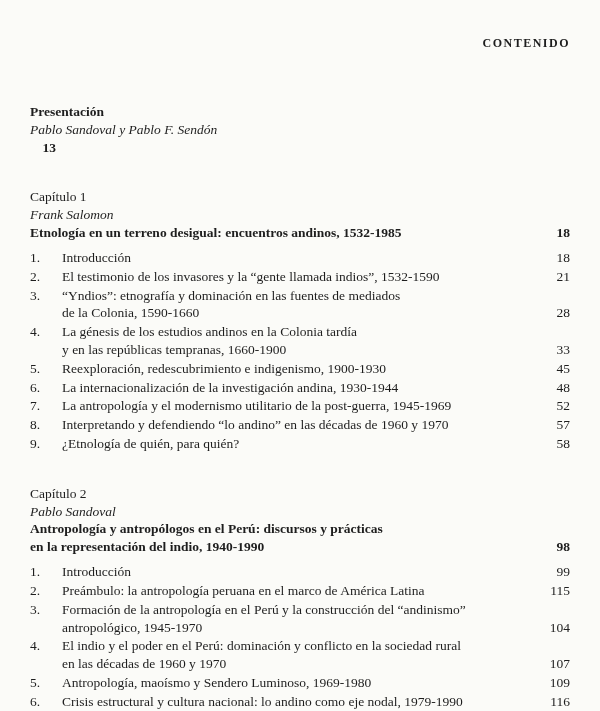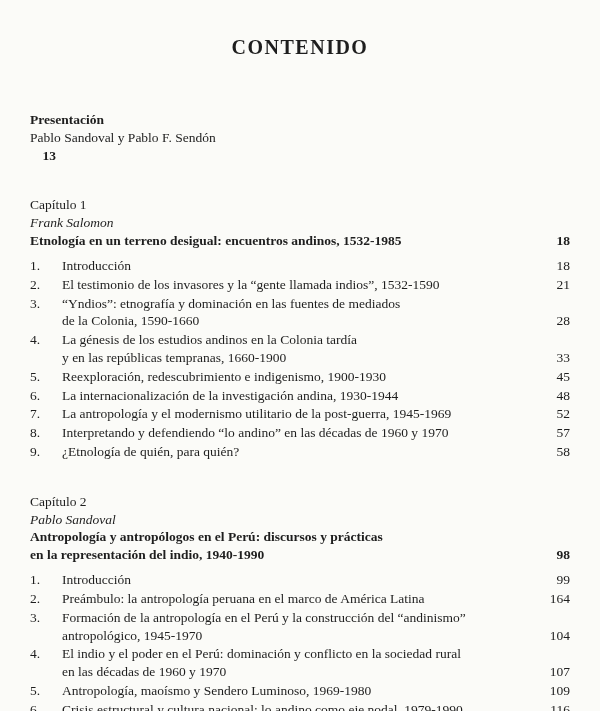--- a/index.html
+++ b/index.html
@@ -13,22 +13,22 @@
   body {
     font-family: "Liberation Serif", "DejaVu Serif", serif;
     font-size: 13.5px;
     color: #1e1e1e;
     box-sizing: border-box;
   }
   .page-inner {
     padding: 30px 30px 0 30px;
   }
   .toc-title {
-    text-align: center;
-    font-size: 20px;
+    text-align: right;
+    font-size: 12px;
     font-weight: bold;
     letter-spacing: 1.5px;
     margin: 6px 0 52px 0;
   }
   .row { display: flex; }
   .num {
     width: 32px;
     flex-shrink: 0;
     line-height: 1.32;
   }
@@ -38,21 +38,21 @@
   }
   .line { line-height: 1.32; }
   .page {
     align-self: flex-end;
     line-height: 1.32;
     text-align: right;
     min-width: 26px;
   }
   .page-top { align-self: flex-start; }
   .bold { font-weight: bold; }
-  .italic { }
+  .italic { font-style: italic; }
   .frontmatter { margin-bottom: 16px; flex-direction: column; }
   .chapter { margin-top: 32px; }
   .chapter-label, .chapter-author { line-height: 1.32; }
   .chapter-author { font-style: italic; }
   .title-row { margin-bottom: 7px; align-items: flex-end; }
   .item-row { margin-bottom: 1px; }
 </style>
 </head>
 <body>
 
@@ -162,21 +162,21 @@
             <div class="text">
               <div class="line">Introducción</div>
             </div>
             <div class="page">99</div>
           </div>
           <div class="row item-row">
             <div class="num">2.</div>
             <div class="text">
               <div class="line">Preámbulo: la antropología peruana en el marco de América Latina</div>
             </div>
-            <div class="page">164</div>
+            <div class="page">115</div>
           </div>
           <div class="row item-row">
             <div class="num">3.</div>
             <div class="text">
               <div class="line">Formación de la antropología en el Perú y la construcción del “andinismo”</div>
               <div class="line">antropológico, 1945-1970</div>
             </div>
             <div class="page">104</div>
           </div>
           <div class="row item-row">

